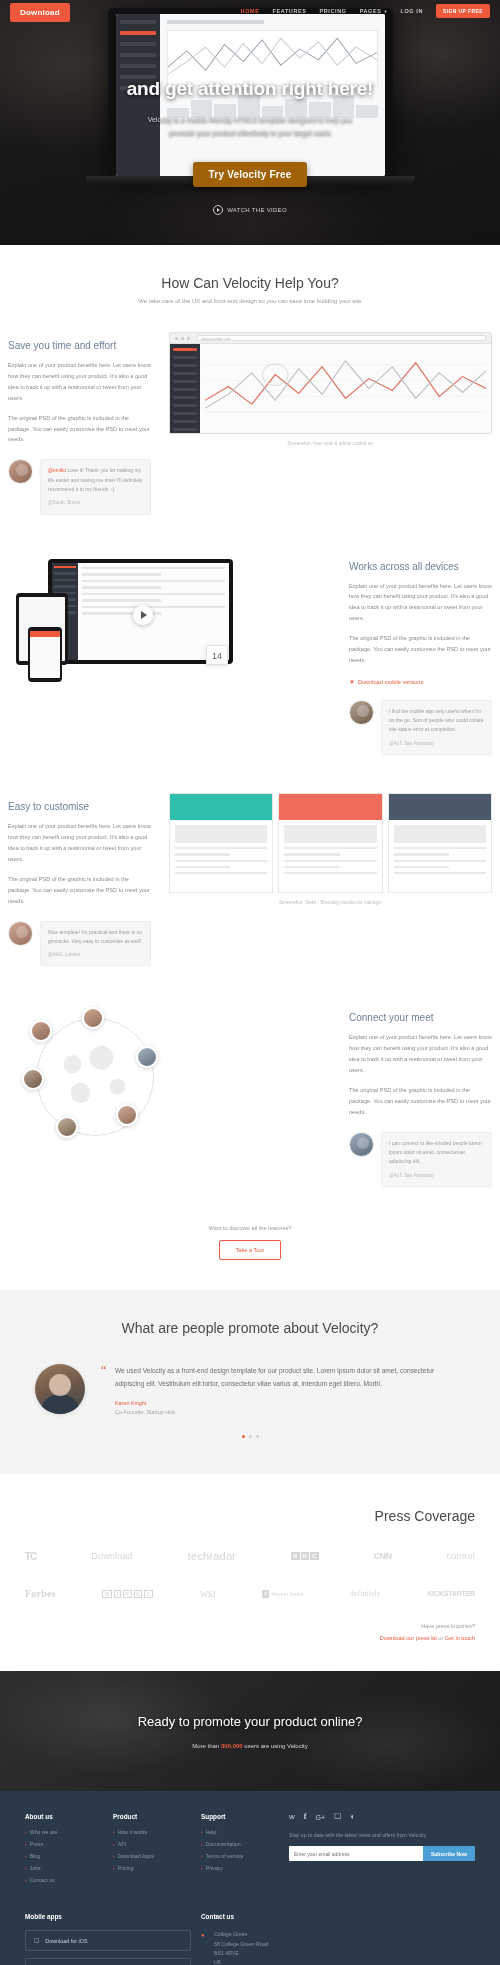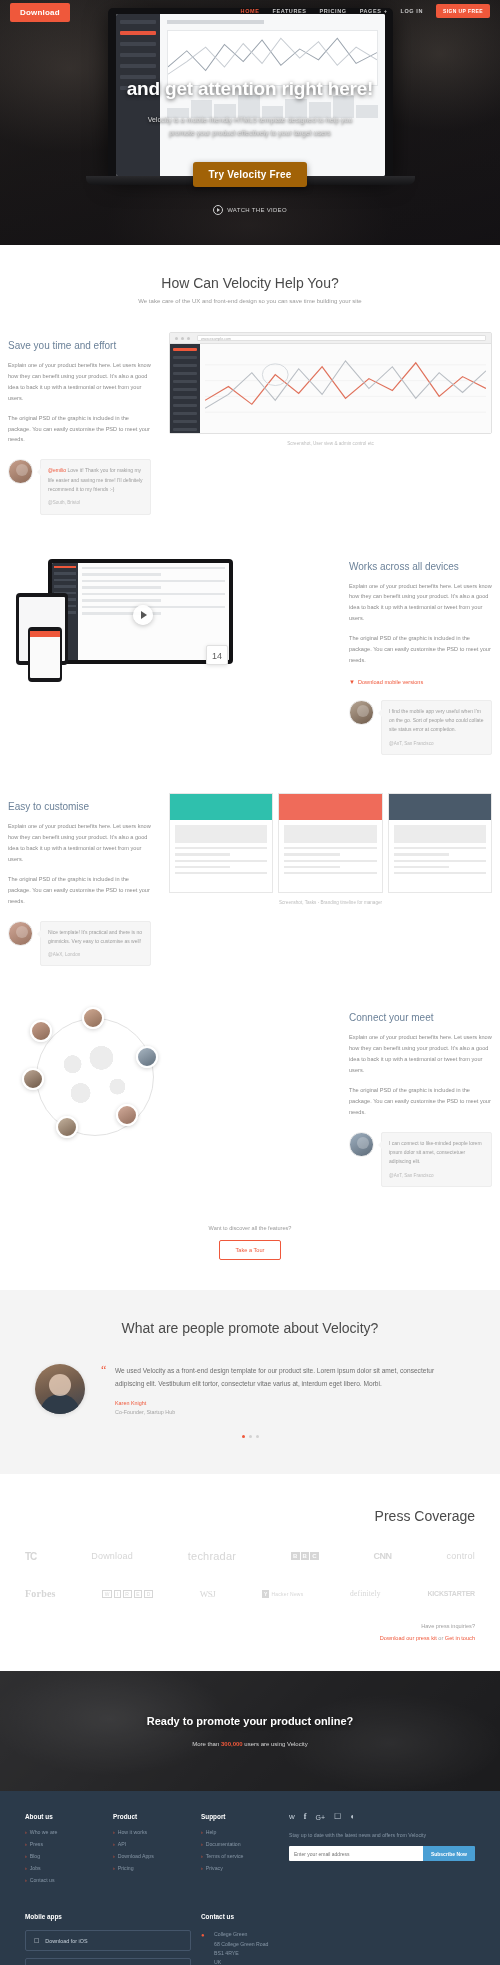--- a/index.html
+++ b/index.html
@@ -288,21 +288,21 @@
   }
   .cta-bg{
     position:absolute; inset:0;
     background:
       radial-gradient(ellipse 170px 80px at 22% 40%, rgba(160,160,160,.4), transparent 70%),
       radial-gradient(ellipse 160px 70px at 78% 60%, rgba(130,130,130,.35), transparent 70%),
       linear-gradient(135deg,#4a4a4c 0%,#2e2e30 55%,#1f1f21 100%);
   }
   .cta-bg:after{ content:""; position:absolute; inset:0; background:rgba(25,25,27,.55);}
   .cta-inner{ position:relative; z-index:3; }
-  .cta-h{ color:#fff; font-size:11px; font-weight:bold; text-shadow:0 1px 4px rgba(0,0,0,.6);}
+  .cta-h{ color:#fff; font-size:13px; font-weight:normal; text-shadow:0 1px 4px rgba(0,0,0,.6);}
   .cta-sub{ margin-top:14px; color:#d6d6d6; font-size:6px; }
   .cta-sub b{ color:#ef583b; font-weight:bold; }
   .cta-btn{ margin-top:14px; }
 
   
   .footer { background:#2b3a4a; padding:22px 25px 14px; color:#b8c2cc; }
   .f-cols { display:flex; gap:10px; }
   .f-col { width:78px; flex:none; }
   .f-col h4 { color:#fff; font-size:6.4px; margin-bottom:9px; font-weight:bold; }
   .f-col a { display:block; color:#8696a6; font-size:5.2px; text-decoration:none; margin-bottom:6px; }

